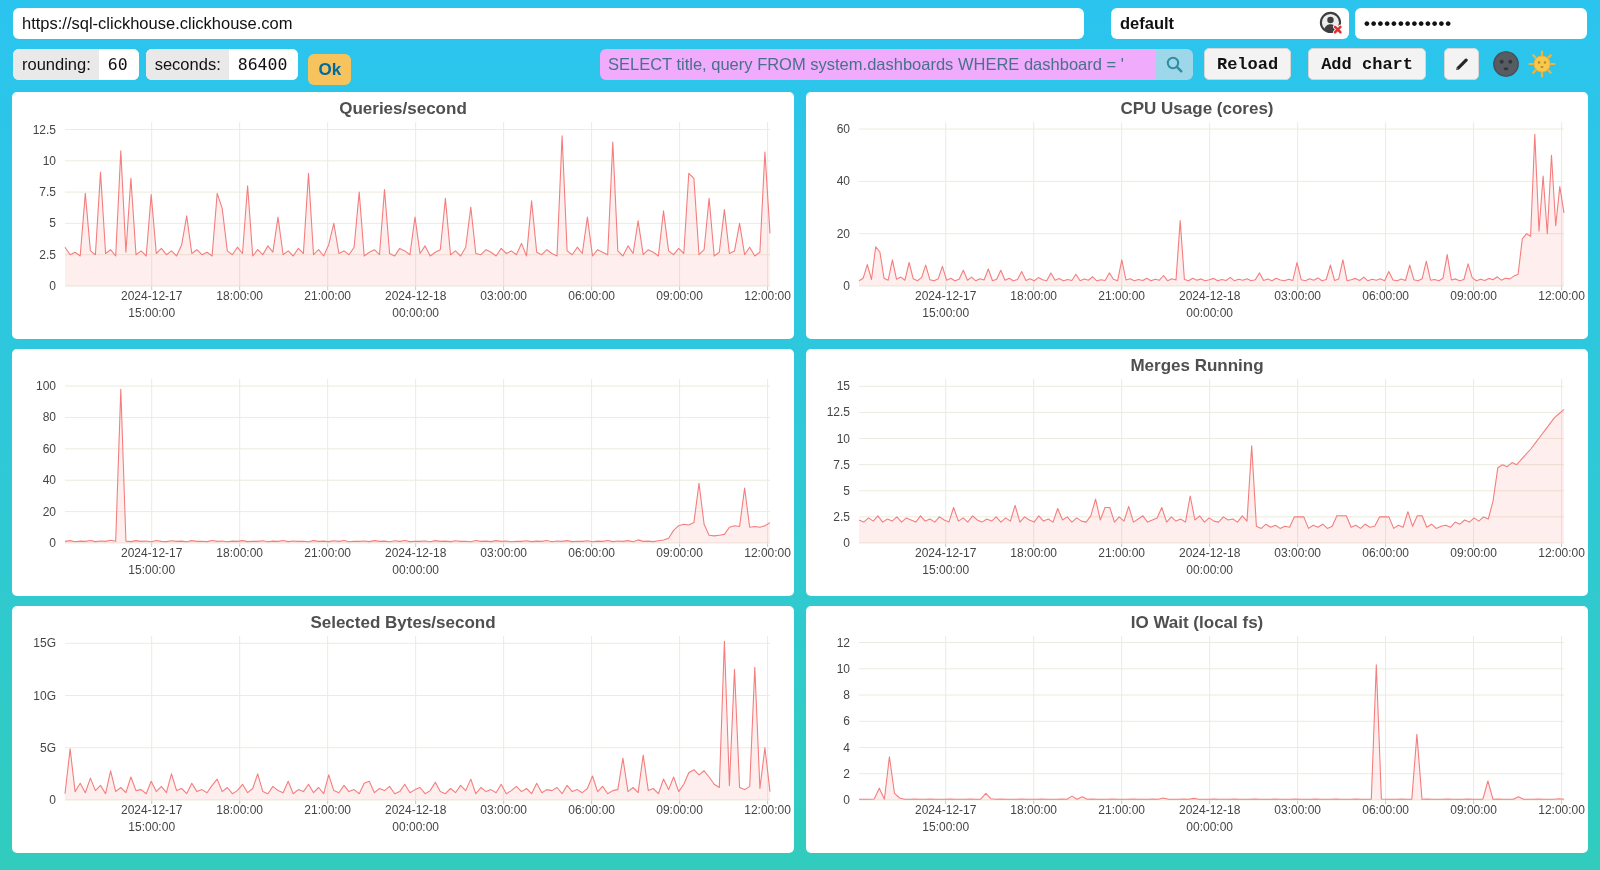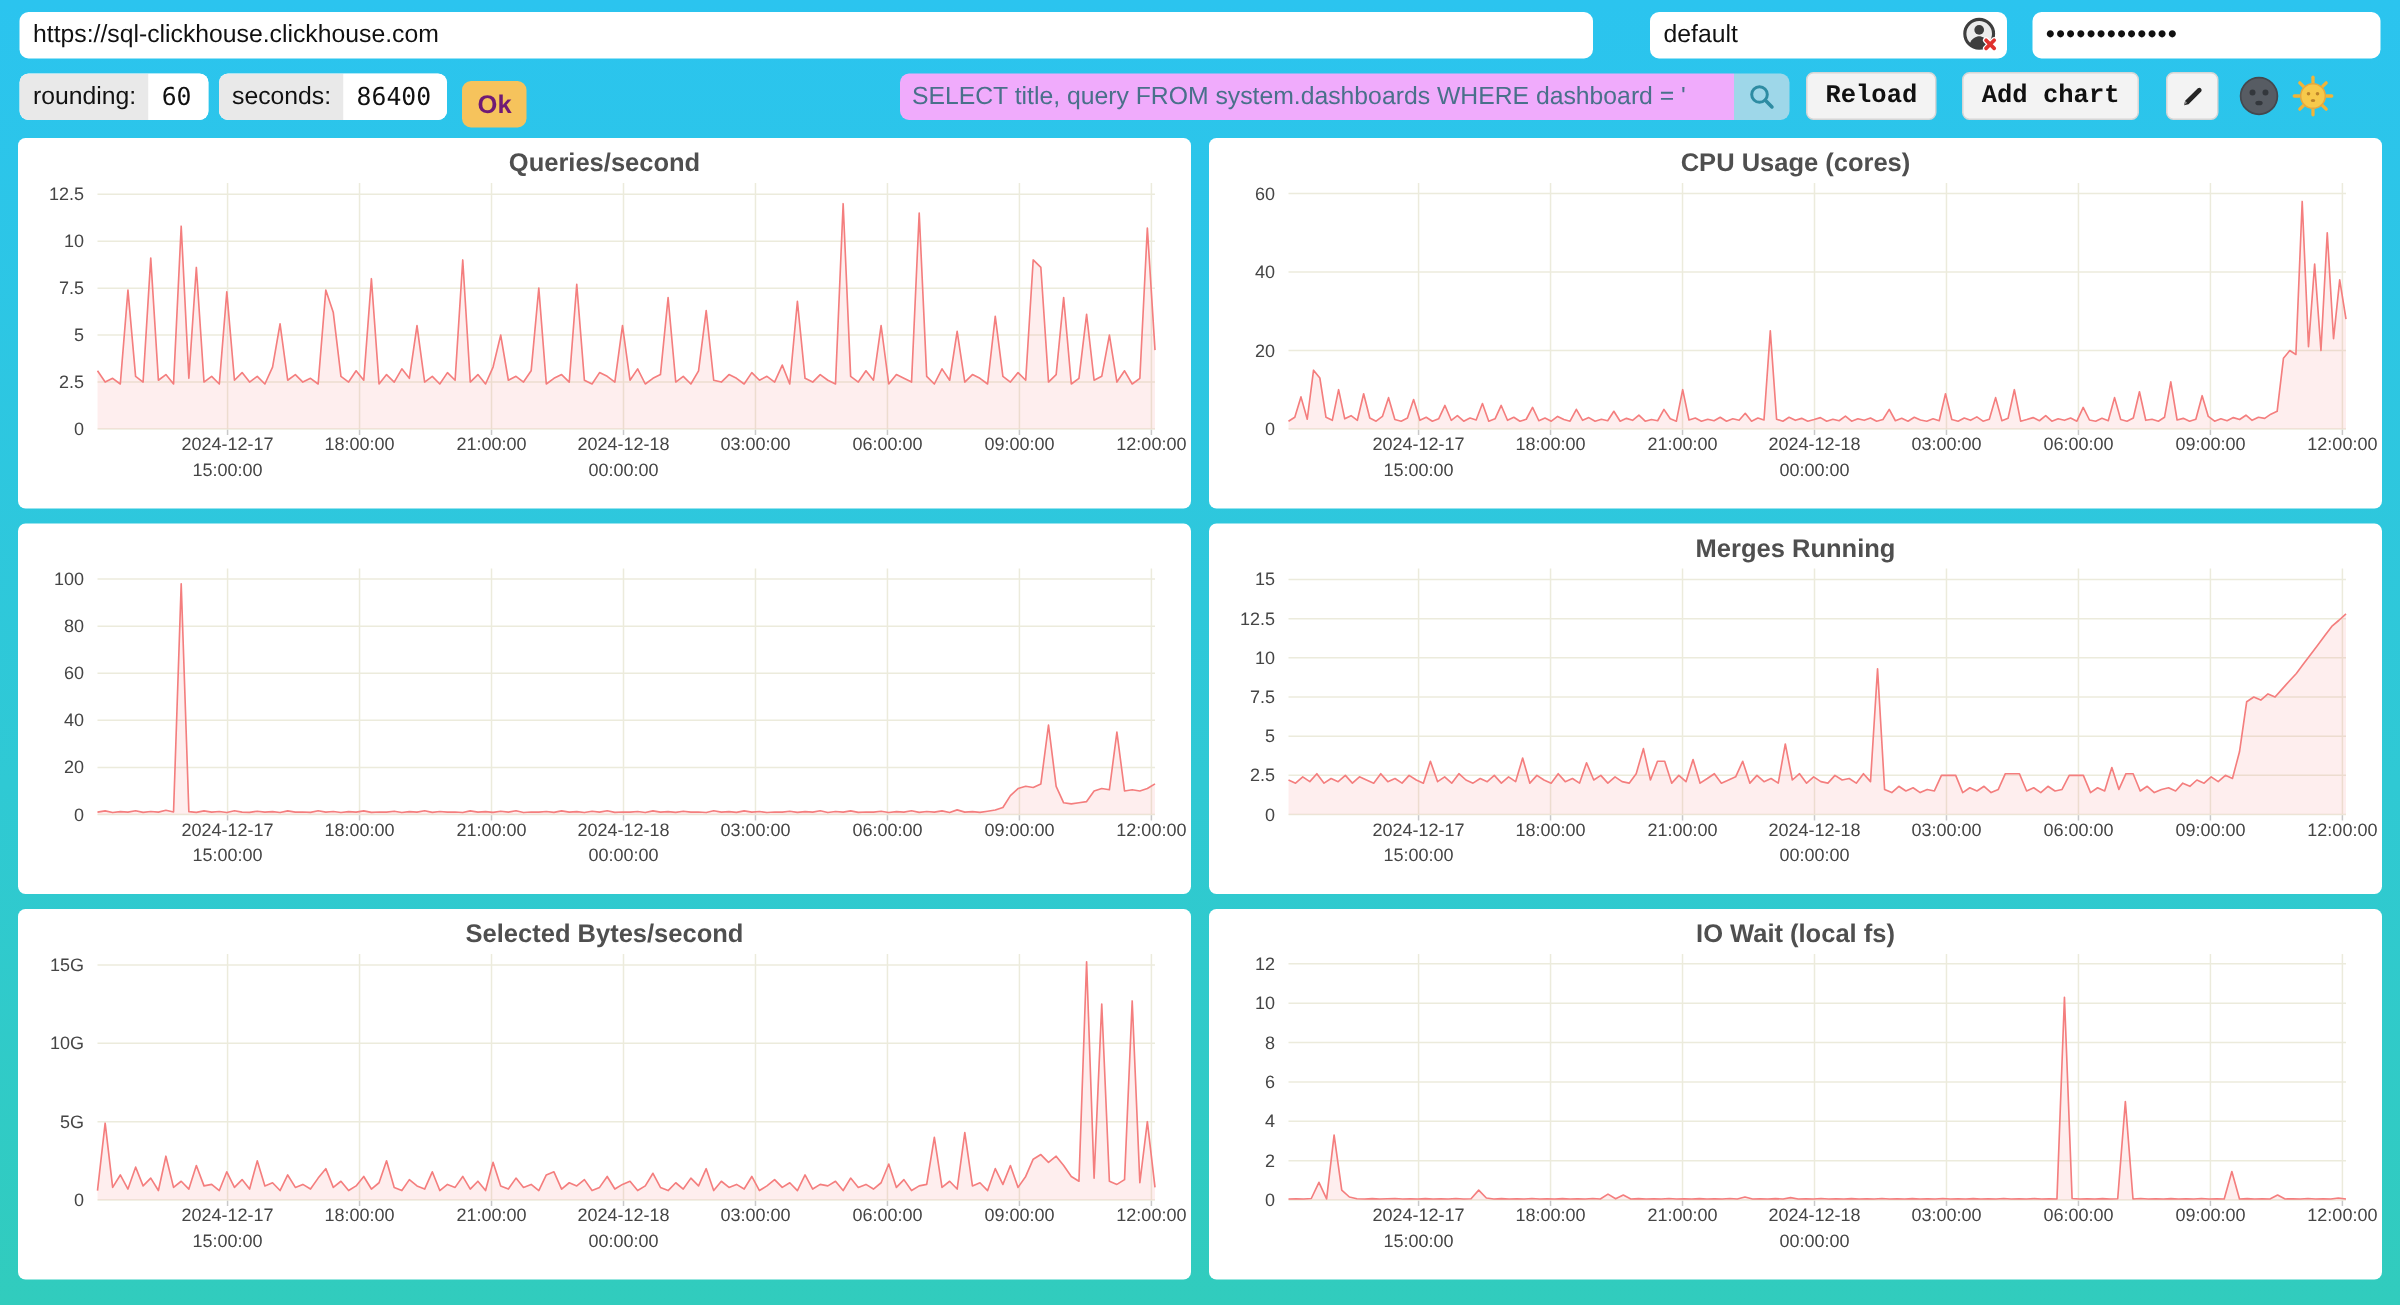--- a/index.html
+++ b/index.html
@@ -2,37 +2,37 @@
 <html><head>
 <meta charset="utf-8">
 <style>
   * { box-sizing: border-box; margin: 0; padding: 0; }
   html,body { width:1600px; height:870px; overflow:hidden; }
   body {
     font-family: "Liberation Sans", sans-serif;
     background: linear-gradient(180deg, #2BC4EF 0%, #2FC9D4 60%, #31CCBD 100%);
   }
   
-  .row1 { display:flex; align-items:flex-end; gap:17px; padding:8px 13px 0 13px; }
+  .row1 { display:flex; align-items:flex-end; gap:6px; padding:8px 13px 0 13px; }
   .row1 input {
     height:31px; border:none; border-radius:6px; outline:none;
     font-family:"Liberation Sans",sans-serif; font-size:16.5px; color:#111;
     padding:0 9px; background:#fff;
   }
   .url-input { flex:1; margin-right:21px; }
   .user-wrap { position:relative; width:238px; }
-  .user-wrap input { width:100%; padding-right:32px; }
+  .user-wrap input { width:100%; padding-right:32px;font-weight:bold; }
   .user-status { position:absolute; right:5px; top:3px; width:25px; height:25px; cursor:pointer; }
   .password-input { width:232px; font-weight:bold; letter-spacing:1px; }
   
   .row2 { display:flex; align-items:center; padding:9px 44px 0 13px; height:41px; }
   .pill { display:flex; align-items:stretch; background:#fff; border-radius:6px; overflow:hidden; height:31px; margin-right:7px; }
   .pill .lbl { background:#E9E9E9; color:#111; font-size:16.5px; display:flex; align-items:center; padding:0 8px 0 9px; }
   .pill .val { background:#fff; font-family:"DejaVu Sans Mono","Liberation Mono",monospace; font-size:16.5px; color:#111; display:flex; align-items:center; padding:0 11px 0 9px; }
-  .ok-btn { background:#F6C35C; border:none; border-radius:6px; height:31px; padding:0 10px; font-size:17px; font-weight:bold; color:#701a75; cursor:pointer; margin-left:3px;margin-top:11px; }
+  .ok-btn { background:#F6C35C; border:none; border-radius:6px; height:31px; padding:0 10px; font-size:17px; font-weight:bold; color:#0369a1; cursor:pointer; margin-left:3px;margin-top:11px; }
   .search-wrap { display:flex; margin-left:auto; height:31px; }
   .query-input {
     width:556px; height:31px; border:none; outline:none; border-radius:6px 0 0 6px;
     background:#f0abfc; color:#49708A; font-size:16.5px; padding:0 8px;
     font-family:"Liberation Sans",sans-serif;
   }
   .mag-btn { width:37px; height:31px; border:none; border-radius:0 6px 6px 0; background:#9ED7E9; cursor:pointer; display:flex; align-items:center; justify-content:center; }
   .btn { background:#F3F3F3; border:1px solid #d6d6d6; border-radius:5px; height:32px; padding:0 12px; font-size:17px; font-weight:bold; color:#111; cursor:pointer; font-family:Liberation Mono, monospace; }
   .reload-btn { margin-left:11px; }
   .addchart-btn { margin-left:17px; }

